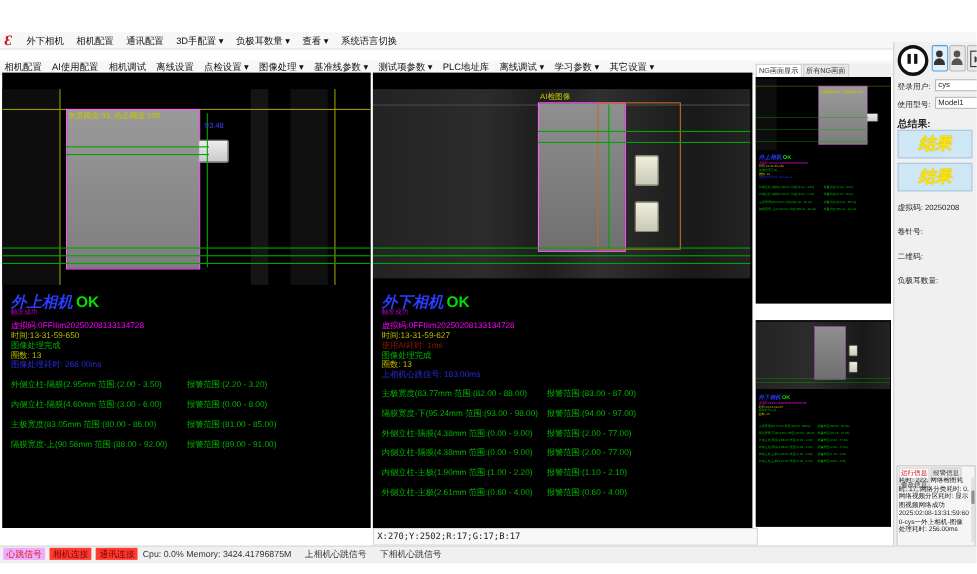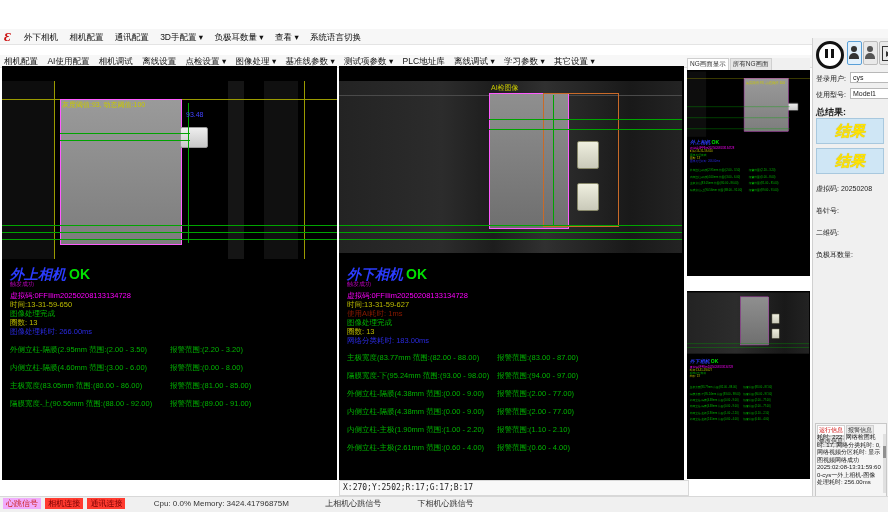--- a/index.html
+++ b/index.html
@@ -73,21 +73,21 @@
   .info-tabs span{display:inline-block;background:#e8e8e8;border:1px solid #cfcfcf;padding:0 1px;margin-right:1px;}
   .info-tabs span.first{color:#c00;background:#fff;}
   .log{position:absolute;left:1px;top:10px;width:64px;height:59px;overflow:hidden;font-size:6px;line-height:7.5px;color:#222;}
   .log-scroll{position:absolute;right:0px;top:10px;width:3px;height:59px;background:#e0e0e0;}
   .log-thumb{position:absolute;right:0px;top:12px;width:3px;height:12px;background:#909090;}
   
   .statusbar{left:0;top:496px;width:888px;height:15px;background:#f0f0f0;border-top:1px solid #d8d8d8;font-size:8px;color:#333;}
   .badge{display:inline-block;padding:0px 3px;margin-right:2px;font-size:8px;line-height:11px;}
   .badge.yellow{background:#f0abfc;color:#c22;}
   .badge.red{background:#ff3b30;color:#7a0000;}
-  .sb-text{margin-right:10px;margin-left:24px;}
+  .sb-text{margin-right:10px;}
   .connector{background:linear-gradient(180deg,#eee,#c9c9c9);border:1px solid #999;border-radius:2px;}
   .metaltab{background:linear-gradient(180deg,#efefdf,#c9c9b9);border:1px solid #88886a;border-radius:2px;}
 </style>
 </head>
 <body>
 
 <div id="root">
 
 
   <div class="abs menubar">
@@ -188,21 +188,21 @@
       <div class="abs hline g" style="left:0;top:162px;width:343px;"></div>
       <div class="abs ov-y" style="left:152px;top:6px;">AI检图像</div>
       <div class="info" style="top:190px;">
         <div><span class="cam-name">外下相机</span><span class="cam-ok">OK</span></div>
         <div class="trigger">触发成功</div>
         <div class="barcode">虚拟码:0FFIIim20250208133134728</div>
         <div class="time">时间:13-31-59-627</div>
         <div class="ai-el">使用AI耗时: 1ms</div>
         <div class="done">图像处理完成</div>
         <div class="loop">圈数: 13</div>
-        <div class="elapsed">网络分类耗时: 183.00ms</div>
+        <div class="elapsed">上相机心跳信号: 183.00ms</div>
       </div>
       <div class="rows mid-rows" style="top:276px;">
         <div class="mrow">
             <span class="l">主极宽度(83.77mm 范围:(82.00 - 88.00)</span>
             <span class="r">报警范围:(83.00 - 87.00)</span>
           </div>
         <div class="mrow">
             <span class="l">隔膜宽度-下(95.24mm 范围:(93.00 - 98.00)</span>
             <span class="r">报警范围:(94.00 - 97.00)</span>
           </div>

